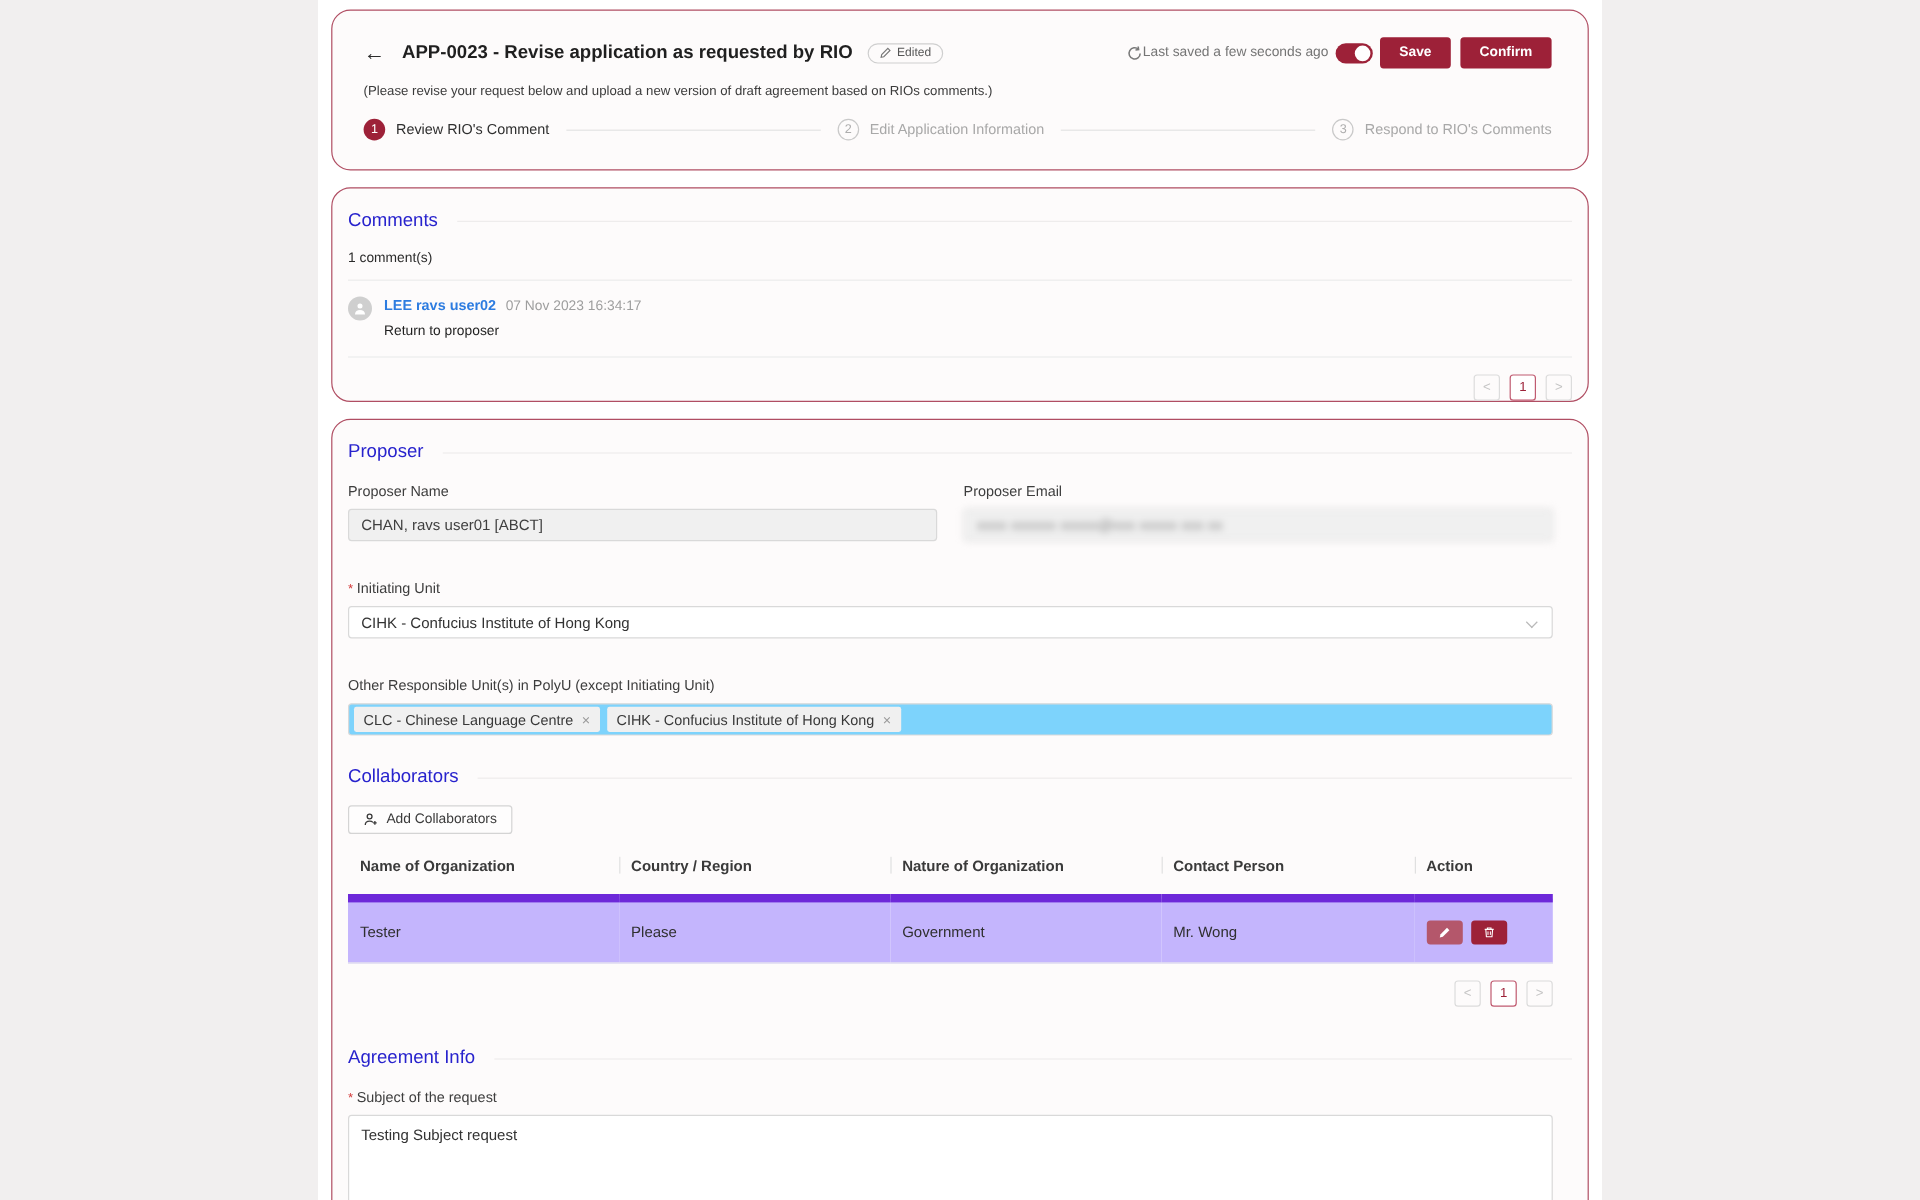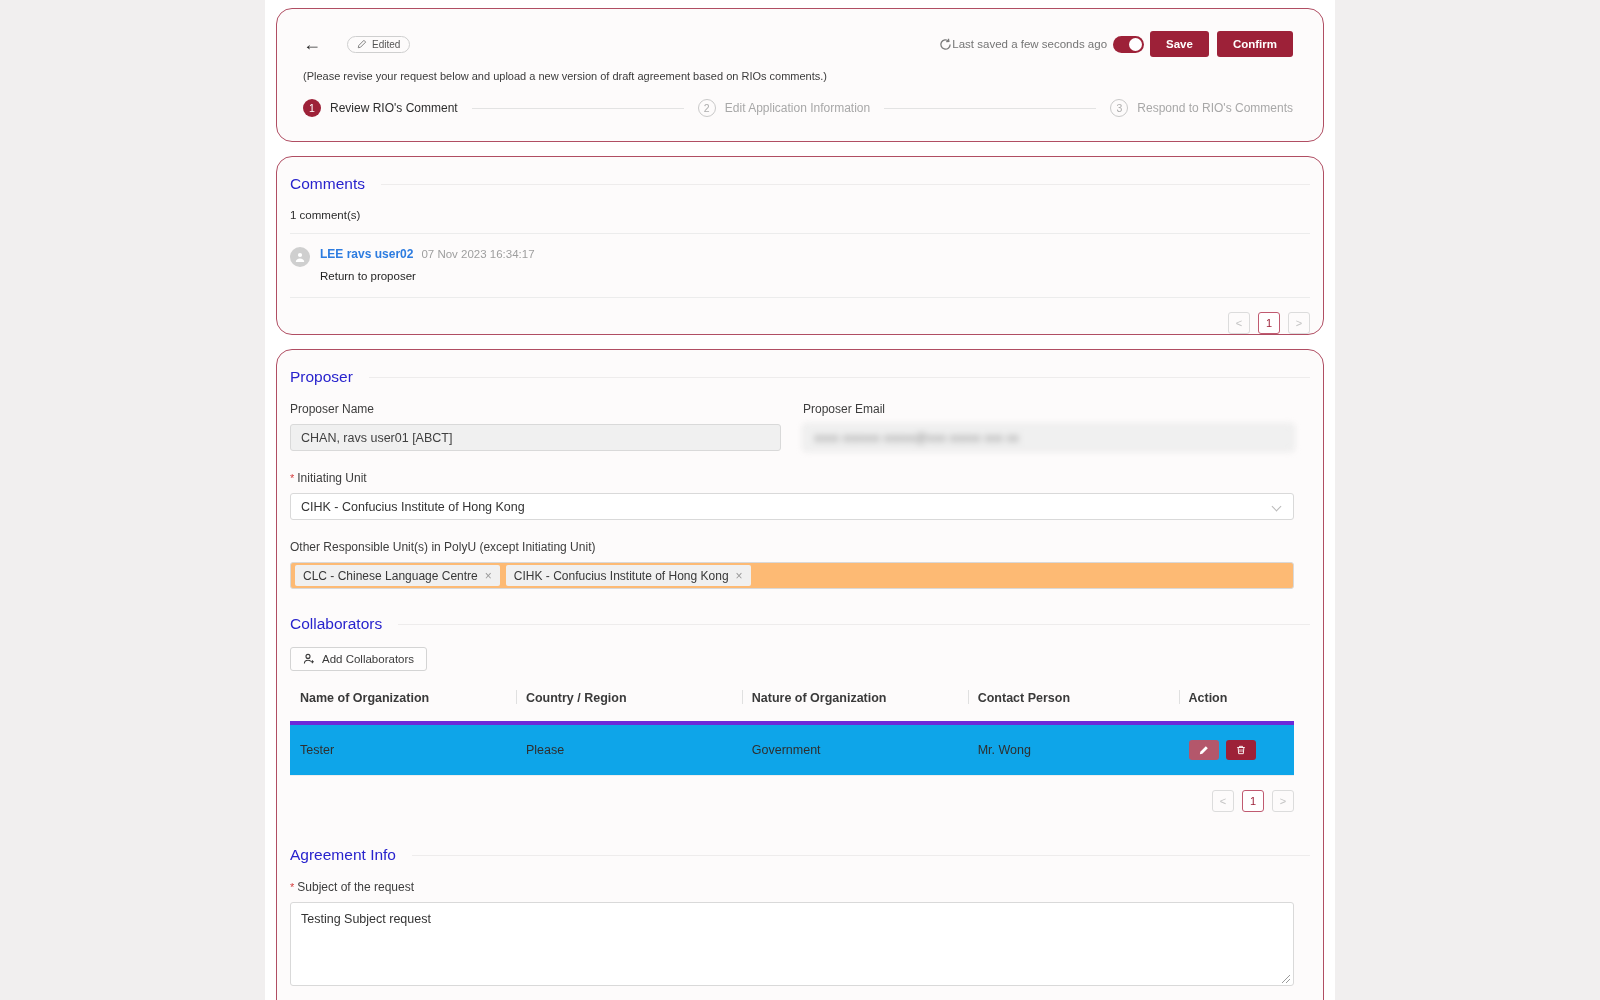--- a/index.html
+++ b/index.html
@@ -61,41 +61,41 @@
 
   
   .form-card { padding-bottom: 60px; }
   .field-label { font-size: 12px; color: #3d3d3d; margin-bottom: 8px; }
   .req { color: #d43f3f; margin-right: 3px; font-size: 11px; }
   .grid2 { display: grid; grid-template-columns: 1fr 1fr; column-gap: 22px; margin-top: 16px; }
   .text-input { width: 100%; height: 27px; border: 1px solid #d9d9d9; border-radius: 3px; padding: 0 10px;
     font-size: 12.5px; color: #3f3f3f; font-family: "Liberation Sans", sans-serif; background: #fff; }
   .text-input:disabled { background: #f0f0f0; color: #3f3f3f; }
   .redacted:disabled { color: #8a8a8a; filter: blur(3px); }
-  .field-group { margin-top: 20px; }
+  .field-group { margin-top: 32px; }
   .select { position: relative; width: 100%; height: 27px; border: 1px solid #d9d9d9; border-radius: 3px;
     background: #fff; display: flex; align-items: center; padding: 0 28px 0 10px; font-size: 12.5px; color: #333; cursor: pointer; }
   .chevron { position: absolute; right: 13px; top: 9px; width: 7px; height: 7px;
     border-right: 1.4px solid #b9b9b9; border-bottom: 1.4px solid #b9b9b9; transform: rotate(45deg); }
-  .tagfield { width: 100%; height: 27px; border: 1px solid #d9d9d9; border-radius: 3px; background: #fdba74;
+  .tagfield { width: 100%; height: 27px; border: 1px solid #d9d9d9; border-radius: 3px; background: #7dd3fc;
     display: flex; align-items: center; gap: 6px; padding: 0 4px; }
   .tag { background: #f0f0f0; border-radius: 2px; height: 21px; display: inline-flex; align-items: center;
     padding: 0 8px; font-size: 12px; color: #383838; }
   .tag-x { margin-left: 7px; color: #9a9a9a; font-size: 12px; cursor: pointer; }
 
   .add-btn { margin-top: 14px; display: inline-flex; align-items: center; gap: 7px; border: 1px solid #d4d4d4;
     border-radius: 3px; background: #fefdfd; padding: 5px 12px; font-size: 11.5px; color: #3a3a3a; cursor: pointer;
     font-family: "Liberation Sans", sans-serif; }
   .add-btn svg { width: 12px; height: 12px; }
 
   table.collab { width: 100%; border-collapse: collapse; margin-top: 10px; }
   table.collab th { text-align: left; font-weight: bold; font-size: 12.5px; color: #3a3a3a;
     padding: 10px 10px 16px 10px; position: relative; }
   table.collab th:not(:first-child)::before { content: ""; position: absolute; left: 0; top: 9px; width: 1px; height: 14px; background: #e0e0e0; }
-  table.collab tbody tr { background: #0ea5e9; border-top: 4px solid #6d28d9; border-bottom: 1px solid #ededed; }
+  table.collab tbody tr { background: #c4b5fd; border-top: 7px solid #6d28d9; border-bottom: 1px solid #ededed; }
   table.collab td { padding: 15px 10px; font-size: 12.5px; color: #2f2f2f; }
   .action-cell { display: flex; gap: 7px; }
   .icon-btn { width: 30px; height: 20px; border: none; border-radius: 3px; display: flex; align-items: center;
     justify-content: center; cursor: pointer; }
   .icon-btn.edit { background: #b4576b; }
   .icon-btn.del { background: #9d2138; }
   .icon-btn svg { width: 10px; height: 10px; }
 
   .ta-wrap { position: relative; }
   textarea.subject { width: 100%; height: 84px; border: 1px solid #d9d9d9; border-radius: 3px; background: #fff;
@@ -107,20 +107,21 @@
   .mt16 { margin-top: 16px; }
 </style>
 </head>
 <body>
 
 <div class="page">
 
   <div class="card card-header">
     <div class="title-row">
       <span class="back-arrow">←</span>
+      <span class="page-title">APP-0023 - Revise application as requested by RIO</span>
       <span class="edited-badge">
         <svg class="pencil" viewBox="0 0 12 12">
             <path d="M8.3 1.6l2.1 2.1L4.2 9.9l-2.7.6.6-2.7z" fill="none" stroke="#777" stroke-width="1.1"></path>
           </svg>
         <span>Edited</span>
       </span>
       <span class="header-right">
         <svg class="sync-icon" viewBox="0 0 14 14">
             <path d="M12 7a5 5 0 1 1-1.5-3.6" fill="none" stroke="#7a7a7a" stroke-width="1.4"></path>
             <path d="M10.2 0.8l0.4 2.8-2.8 0.3" fill="none" stroke="#7a7a7a" stroke-width="1.4"></path>

